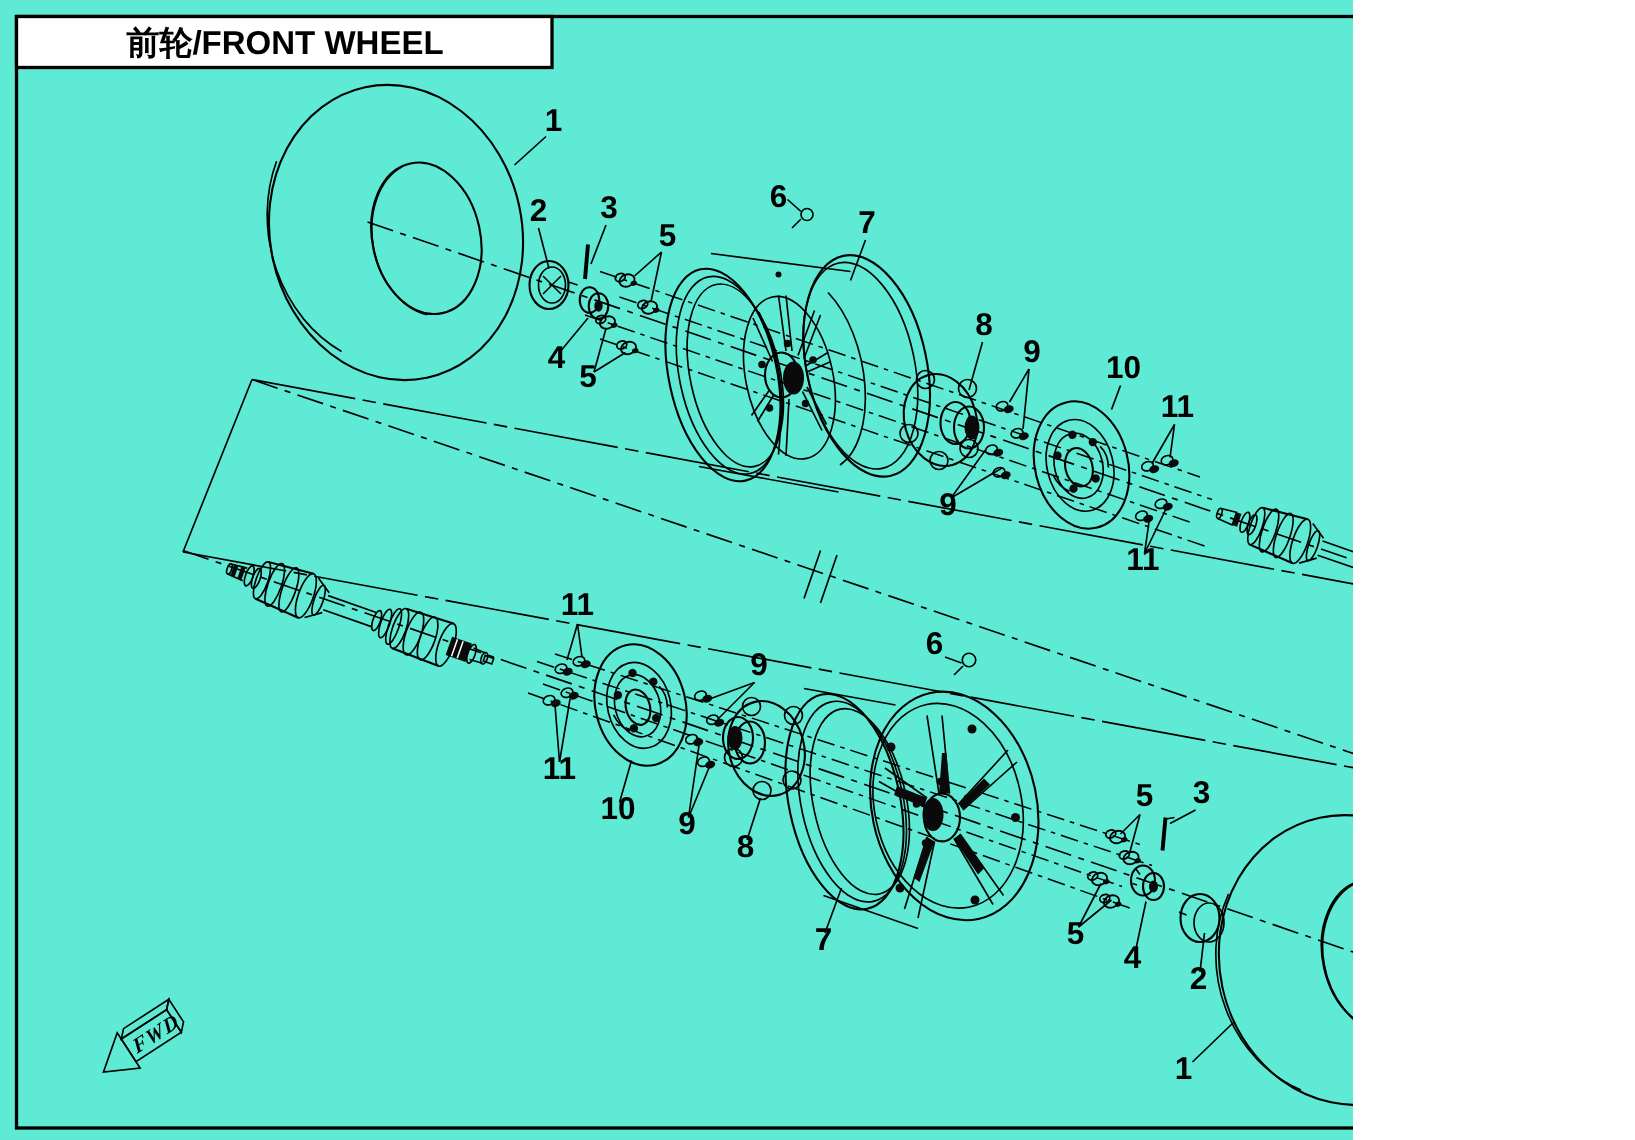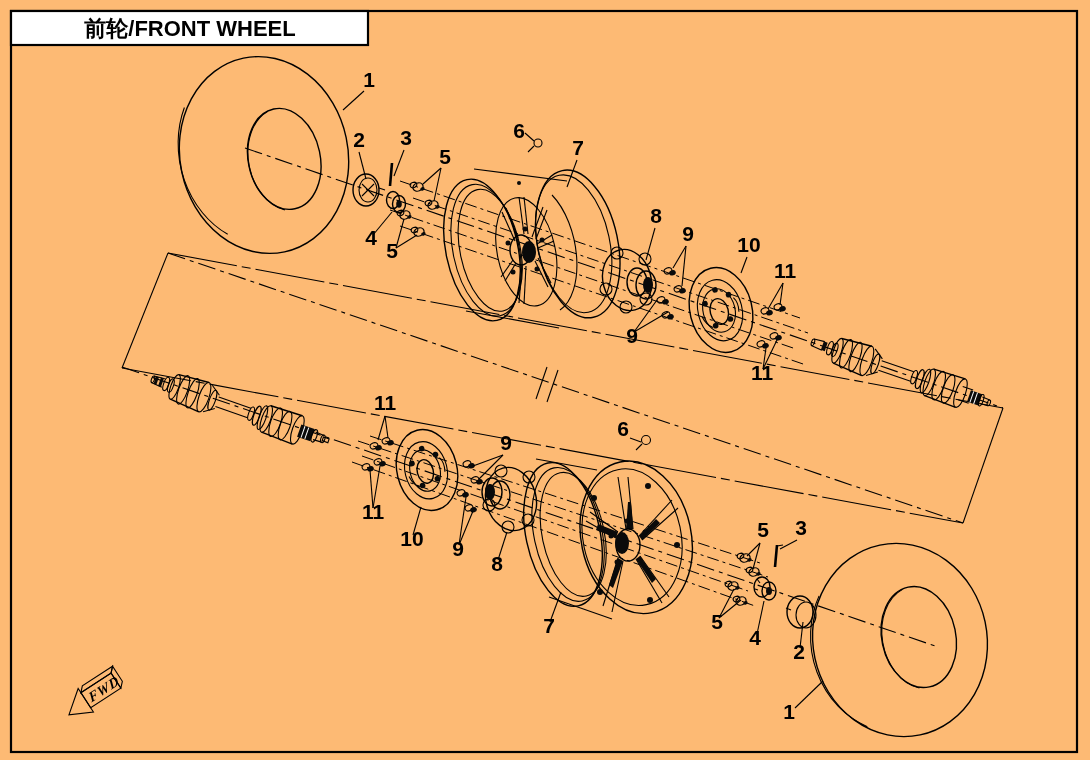--- a/index.html
+++ b/index.html
@@ -1,16 +1,16 @@
 <!DOCTYPE html>
 <html><head>
 <meta charset="utf-8">
 <style>
   html,body{margin:0;padding:0;background:#fff;}
-  .page{width:1090px;height:760px;position:relative;background:#fdba74;overflow:hidden;}
+  .page{width:902px;height:760px;position:relative;background:#5eead4;overflow:hidden;}
   svg{display:block;}
   .outline{fill:none;stroke:#000;stroke-width:1.4;}
   .thin{fill:none;stroke:#000;stroke-width:1.1;}
   .leader{fill:none;stroke:#000;stroke-width:1.1;}
   .cline{fill:none;stroke:#000;stroke-width:1.1;stroke-dasharray:18 5 4 5;}
   .sline{fill:none;stroke:#000;stroke-width:1;stroke-dasharray:12 4 3 4;}
   .pedge{fill:none;stroke:#000;stroke-width:1.1;stroke-dasharray:70 5 9 5;}
   .dark{fill:#0a0a0a;stroke:none;}
   .callout{font-family:"Liberation Sans",sans-serif;font-size:21px;font-weight:bold;fill:#000;text-anchor:middle;}
   .titleTxt{font-family:"Liberation Sans",sans-serif;font-size:22px;font-weight:bold;fill:#000;text-anchor:middle;}

